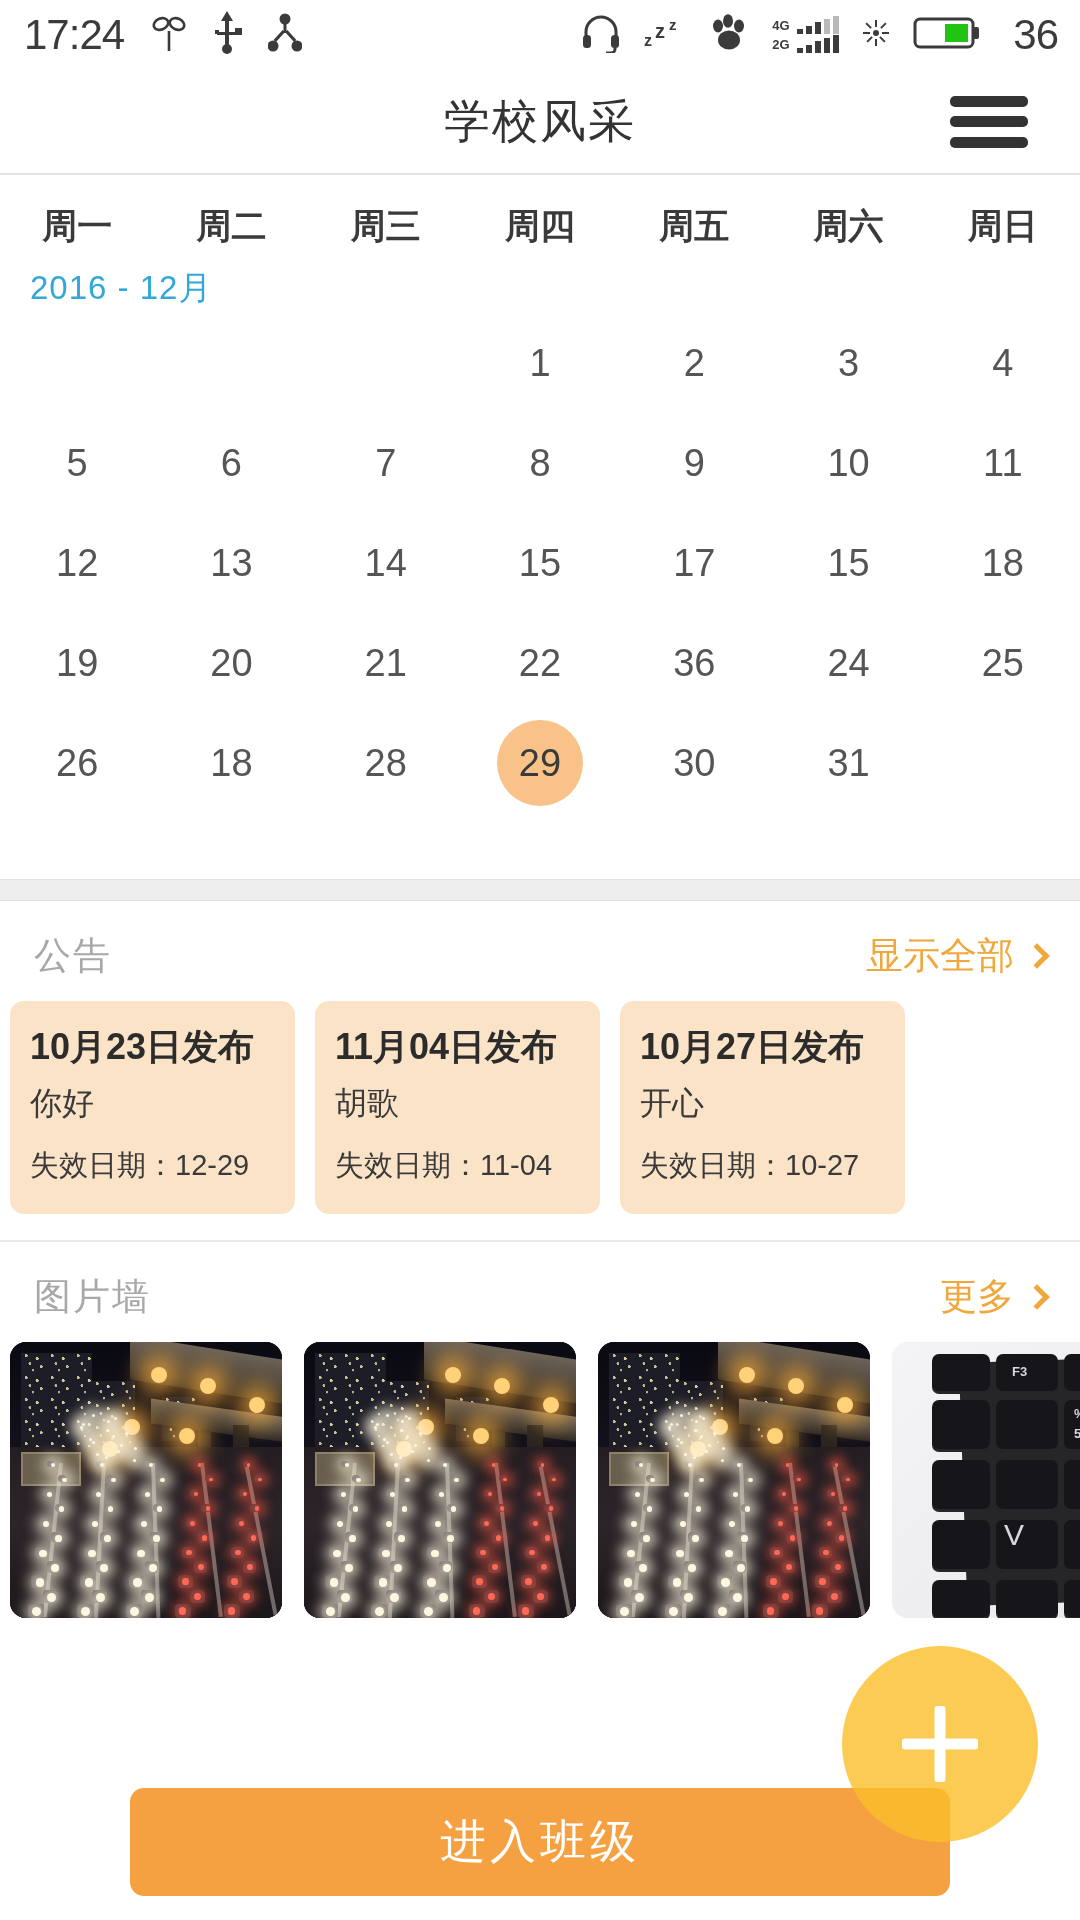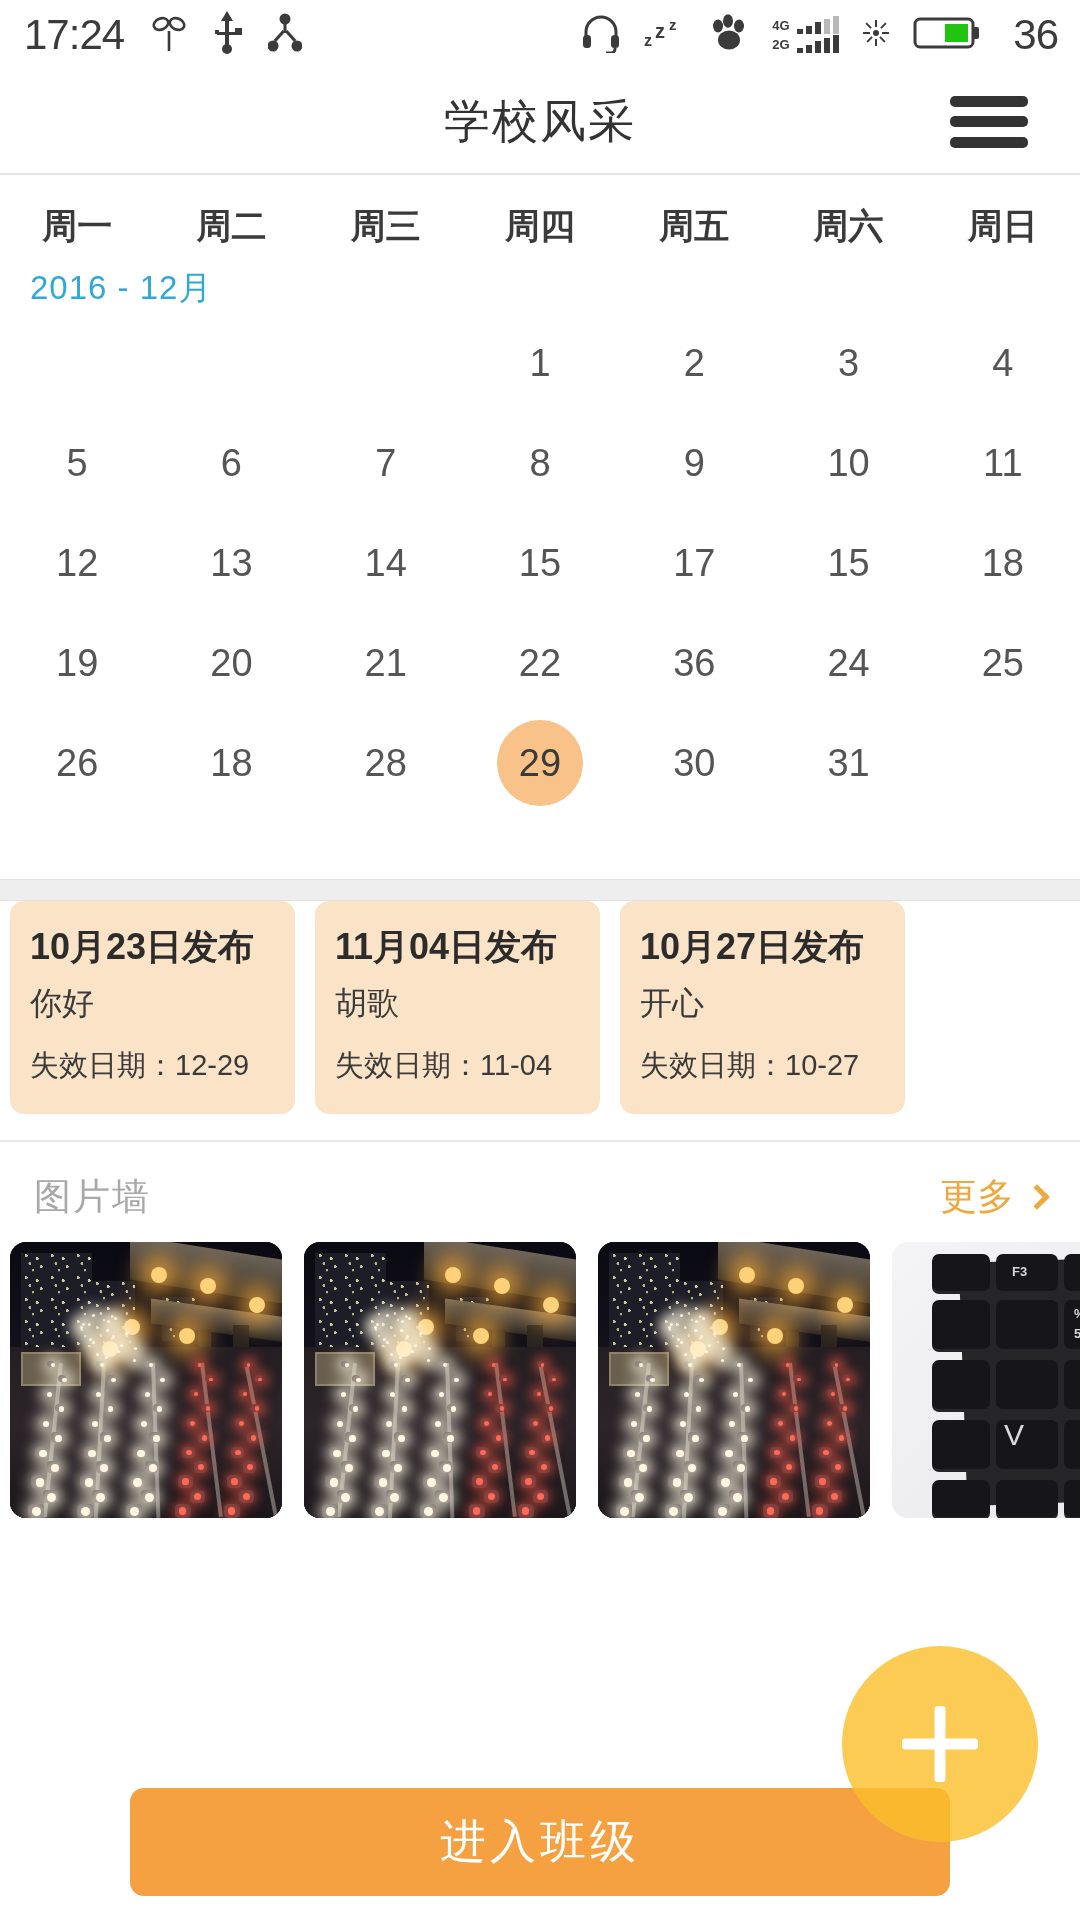--- a/index.html
+++ b/index.html
@@ -406,20 +406,27 @@
       <div class="daycell">
         <span class="pill">31</span>
       </div>
     </div>
   <div class="cal-bottom-space"></div>
 </div>
 
 <div class="section-divider"></div>
 
 <div class="panel">
+  <div class="panel-head">
+    <div class="panel-title">公告</div>
+    <div class="panel-more">
+      <span>显示全部</span>
+      <span class="chev"></span>
+    </div>
+  </div>
   <div class="notice-scroller">
       <div class="notice-card">
         <div class="nc-date">10月23日发布</div>
         <div class="nc-body">你好</div>
         <div class="nc-expire">失效日期：12-29</div>
       </div>
       <div class="notice-card">
         <div class="nc-date">11月04日发布</div>
         <div class="nc-body">胡歌</div>
         <div class="nc-expire">失效日期：11-04</div>

